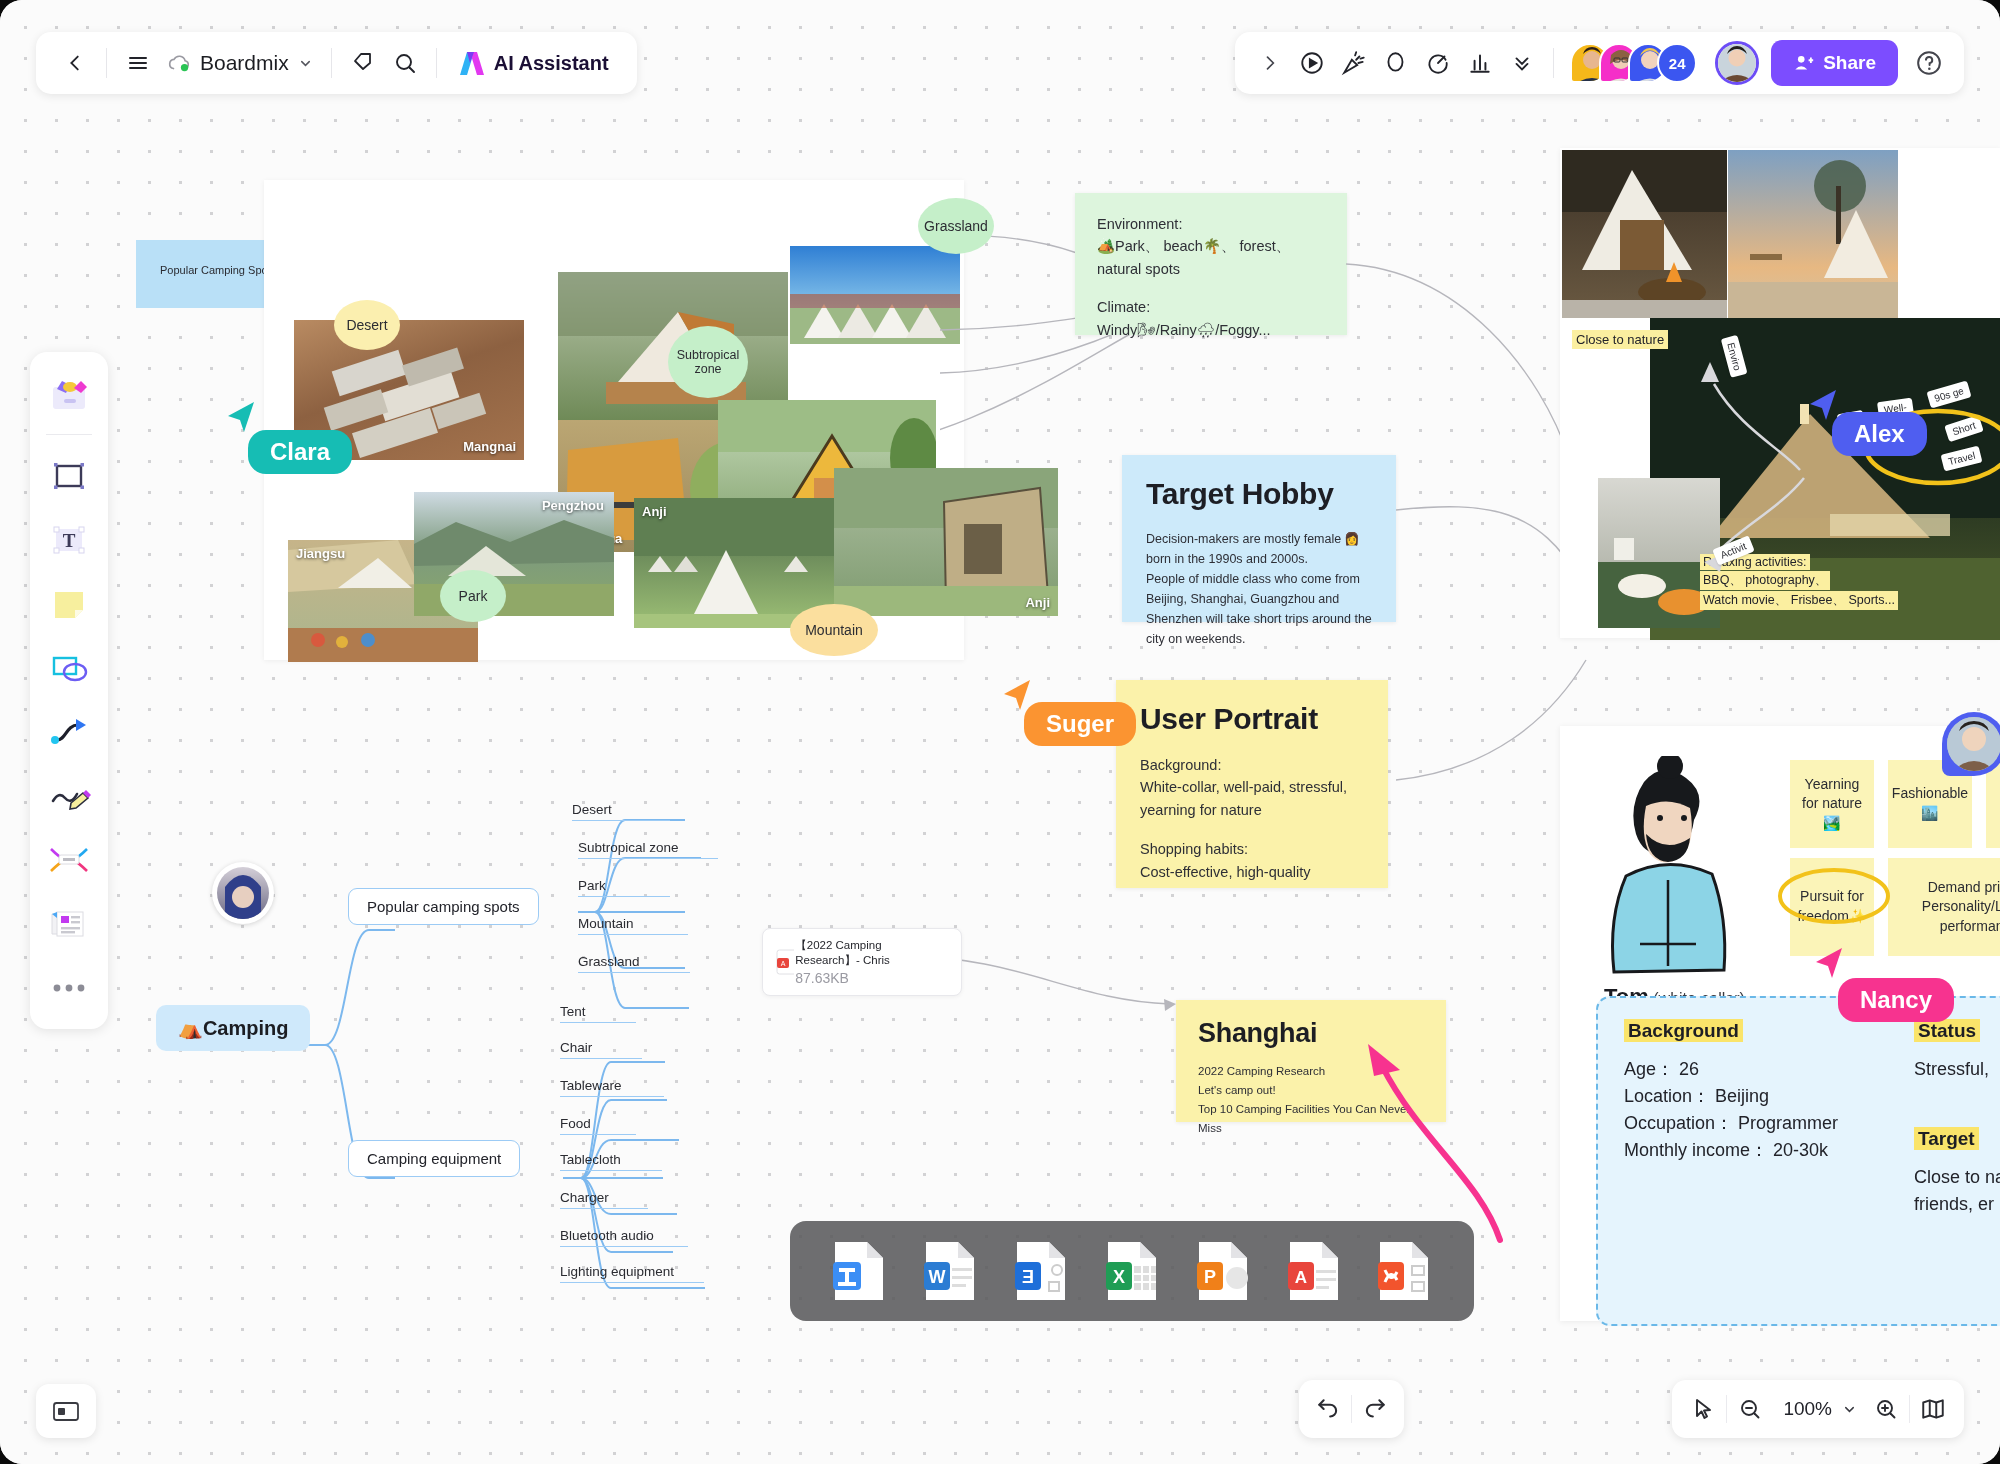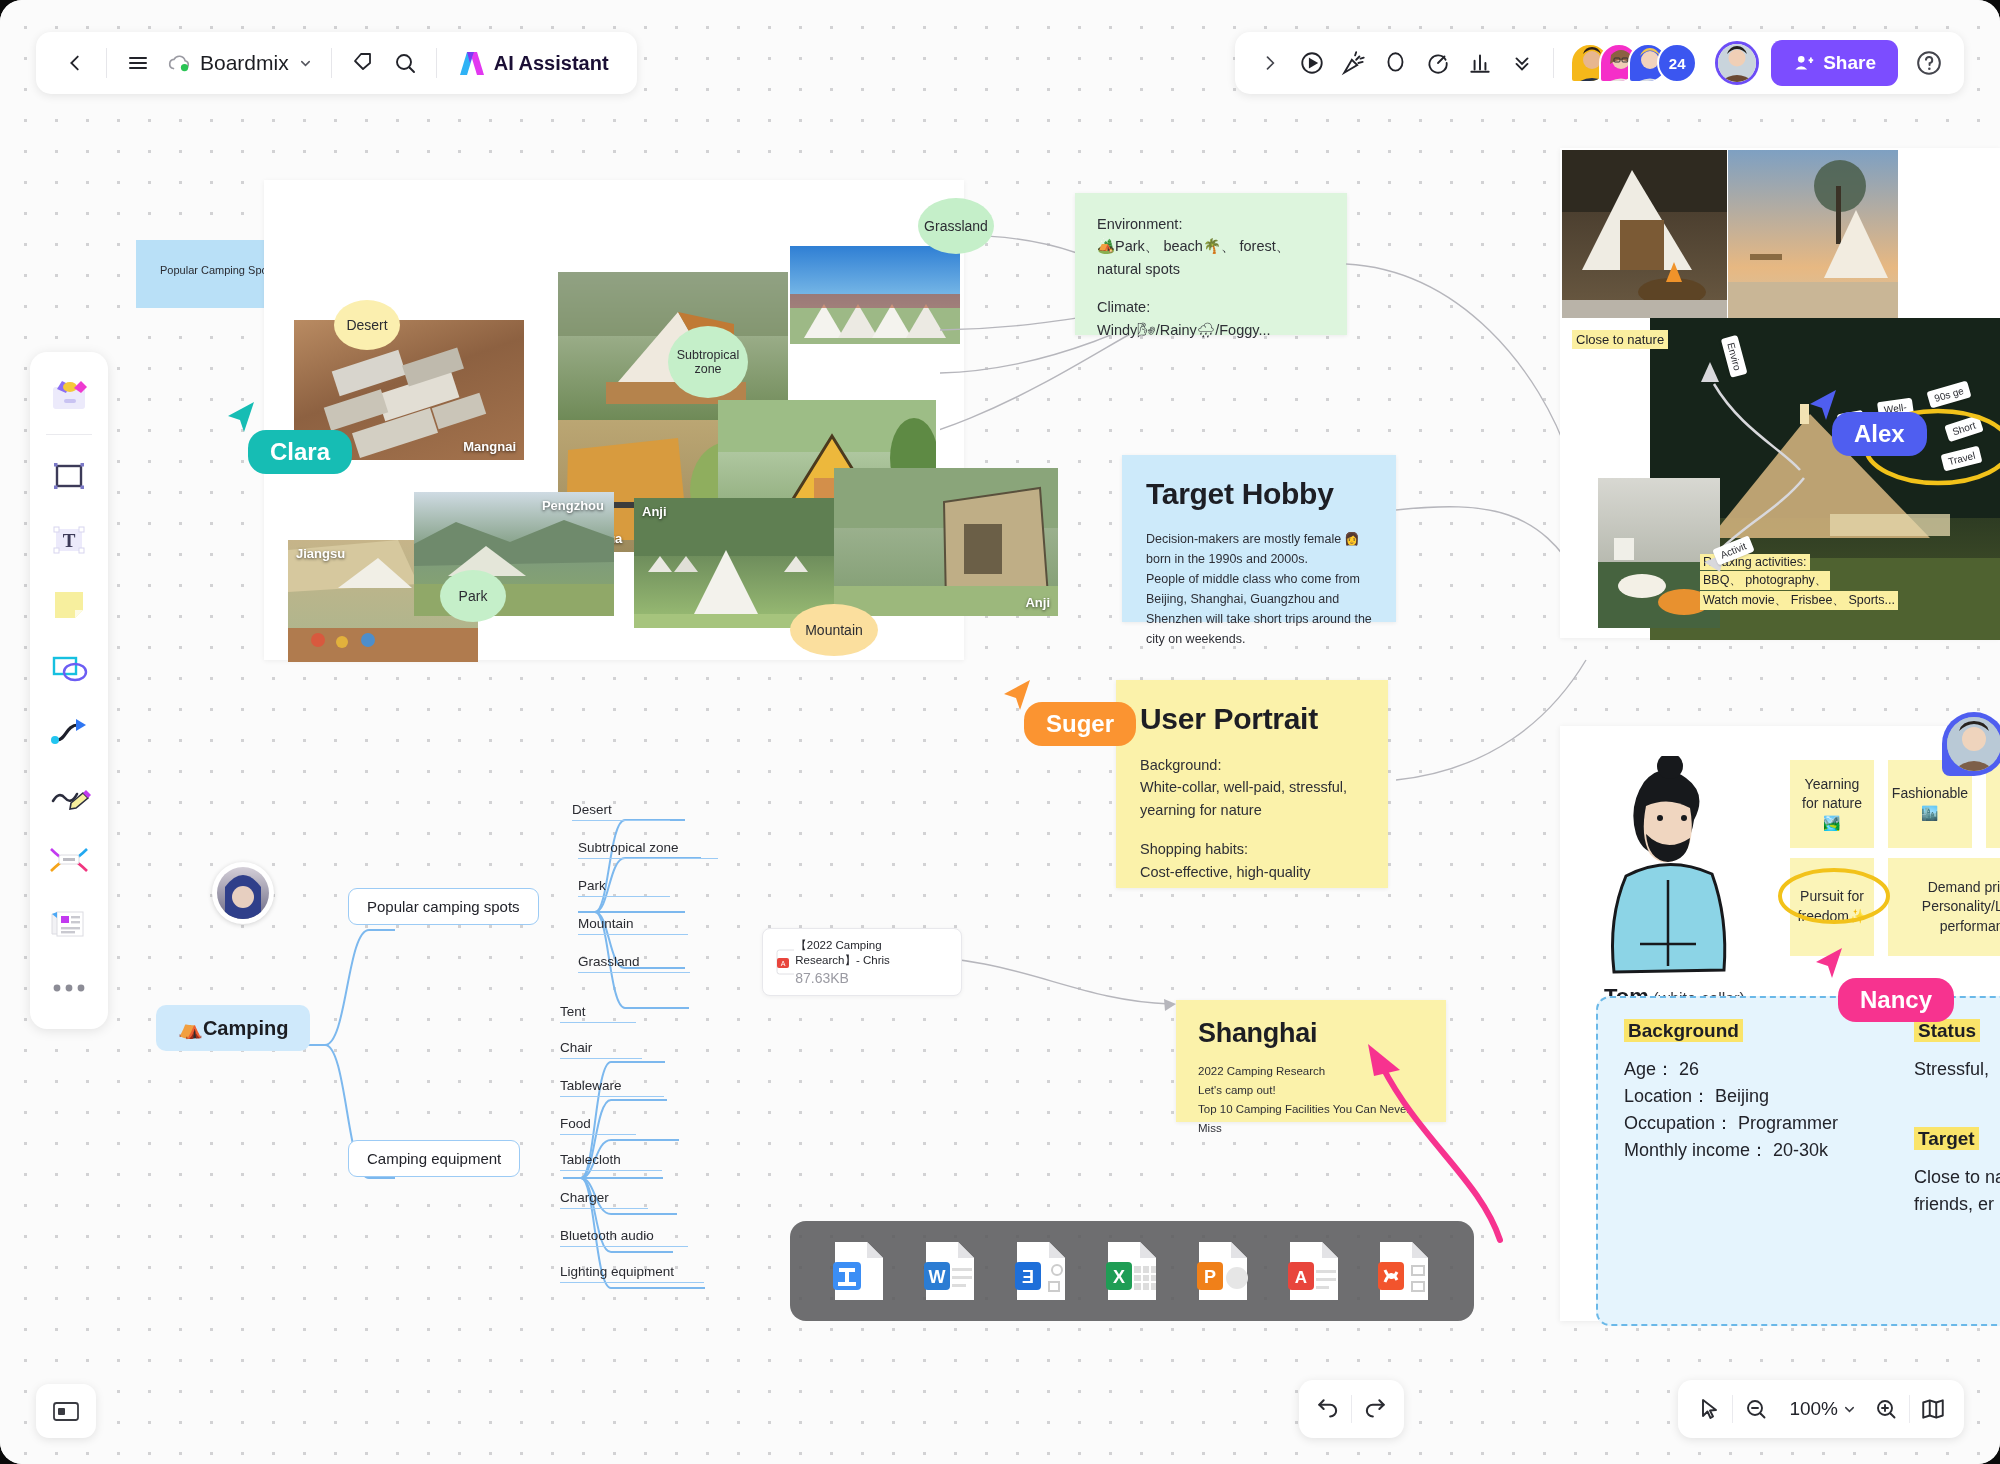--- a/index.html
+++ b/index.html
@@ -964,21 +964,21 @@
         </svg>
     </div>
     <div class="bb-sep"></div>
     <div class="bb-btn">
       <svg width="24" height="24" viewBox="0 0 24 24" fill="none" stroke="#2a2b31" stroke-width="1.9" stroke-linecap="round">
           <circle cx="11" cy="11" r="7"></circle>
           <path d="M8 11 h6"></path>
           <path d="M16.5 16.5 L20.5 20.5"></path>
         </svg>
     </div>
-    <div class="bb-btn" style="padding:0 6px">
+    <div class="bb-btn" style="gap:6px;padding:0 6px">
       <span class="zoom-level">100%</span>
       <svg width="15" height="15" viewBox="0 0 24 24" fill="none" stroke="#3a3b42" stroke-width="2.3" stroke-linecap="round">
           <path d="M6 9l6 6 6-6"></path>
         </svg>
     </div>
     <div class="bb-btn">
       <svg width="24" height="24" viewBox="0 0 24 24" fill="none" stroke="#2a2b31" stroke-width="1.9" stroke-linecap="round">
           <circle cx="11" cy="11" r="7"></circle>
           <path d="M8 11 h6 M11 8 v6"></path>
           <path d="M16.5 16.5 L20.5 20.5"></path>

